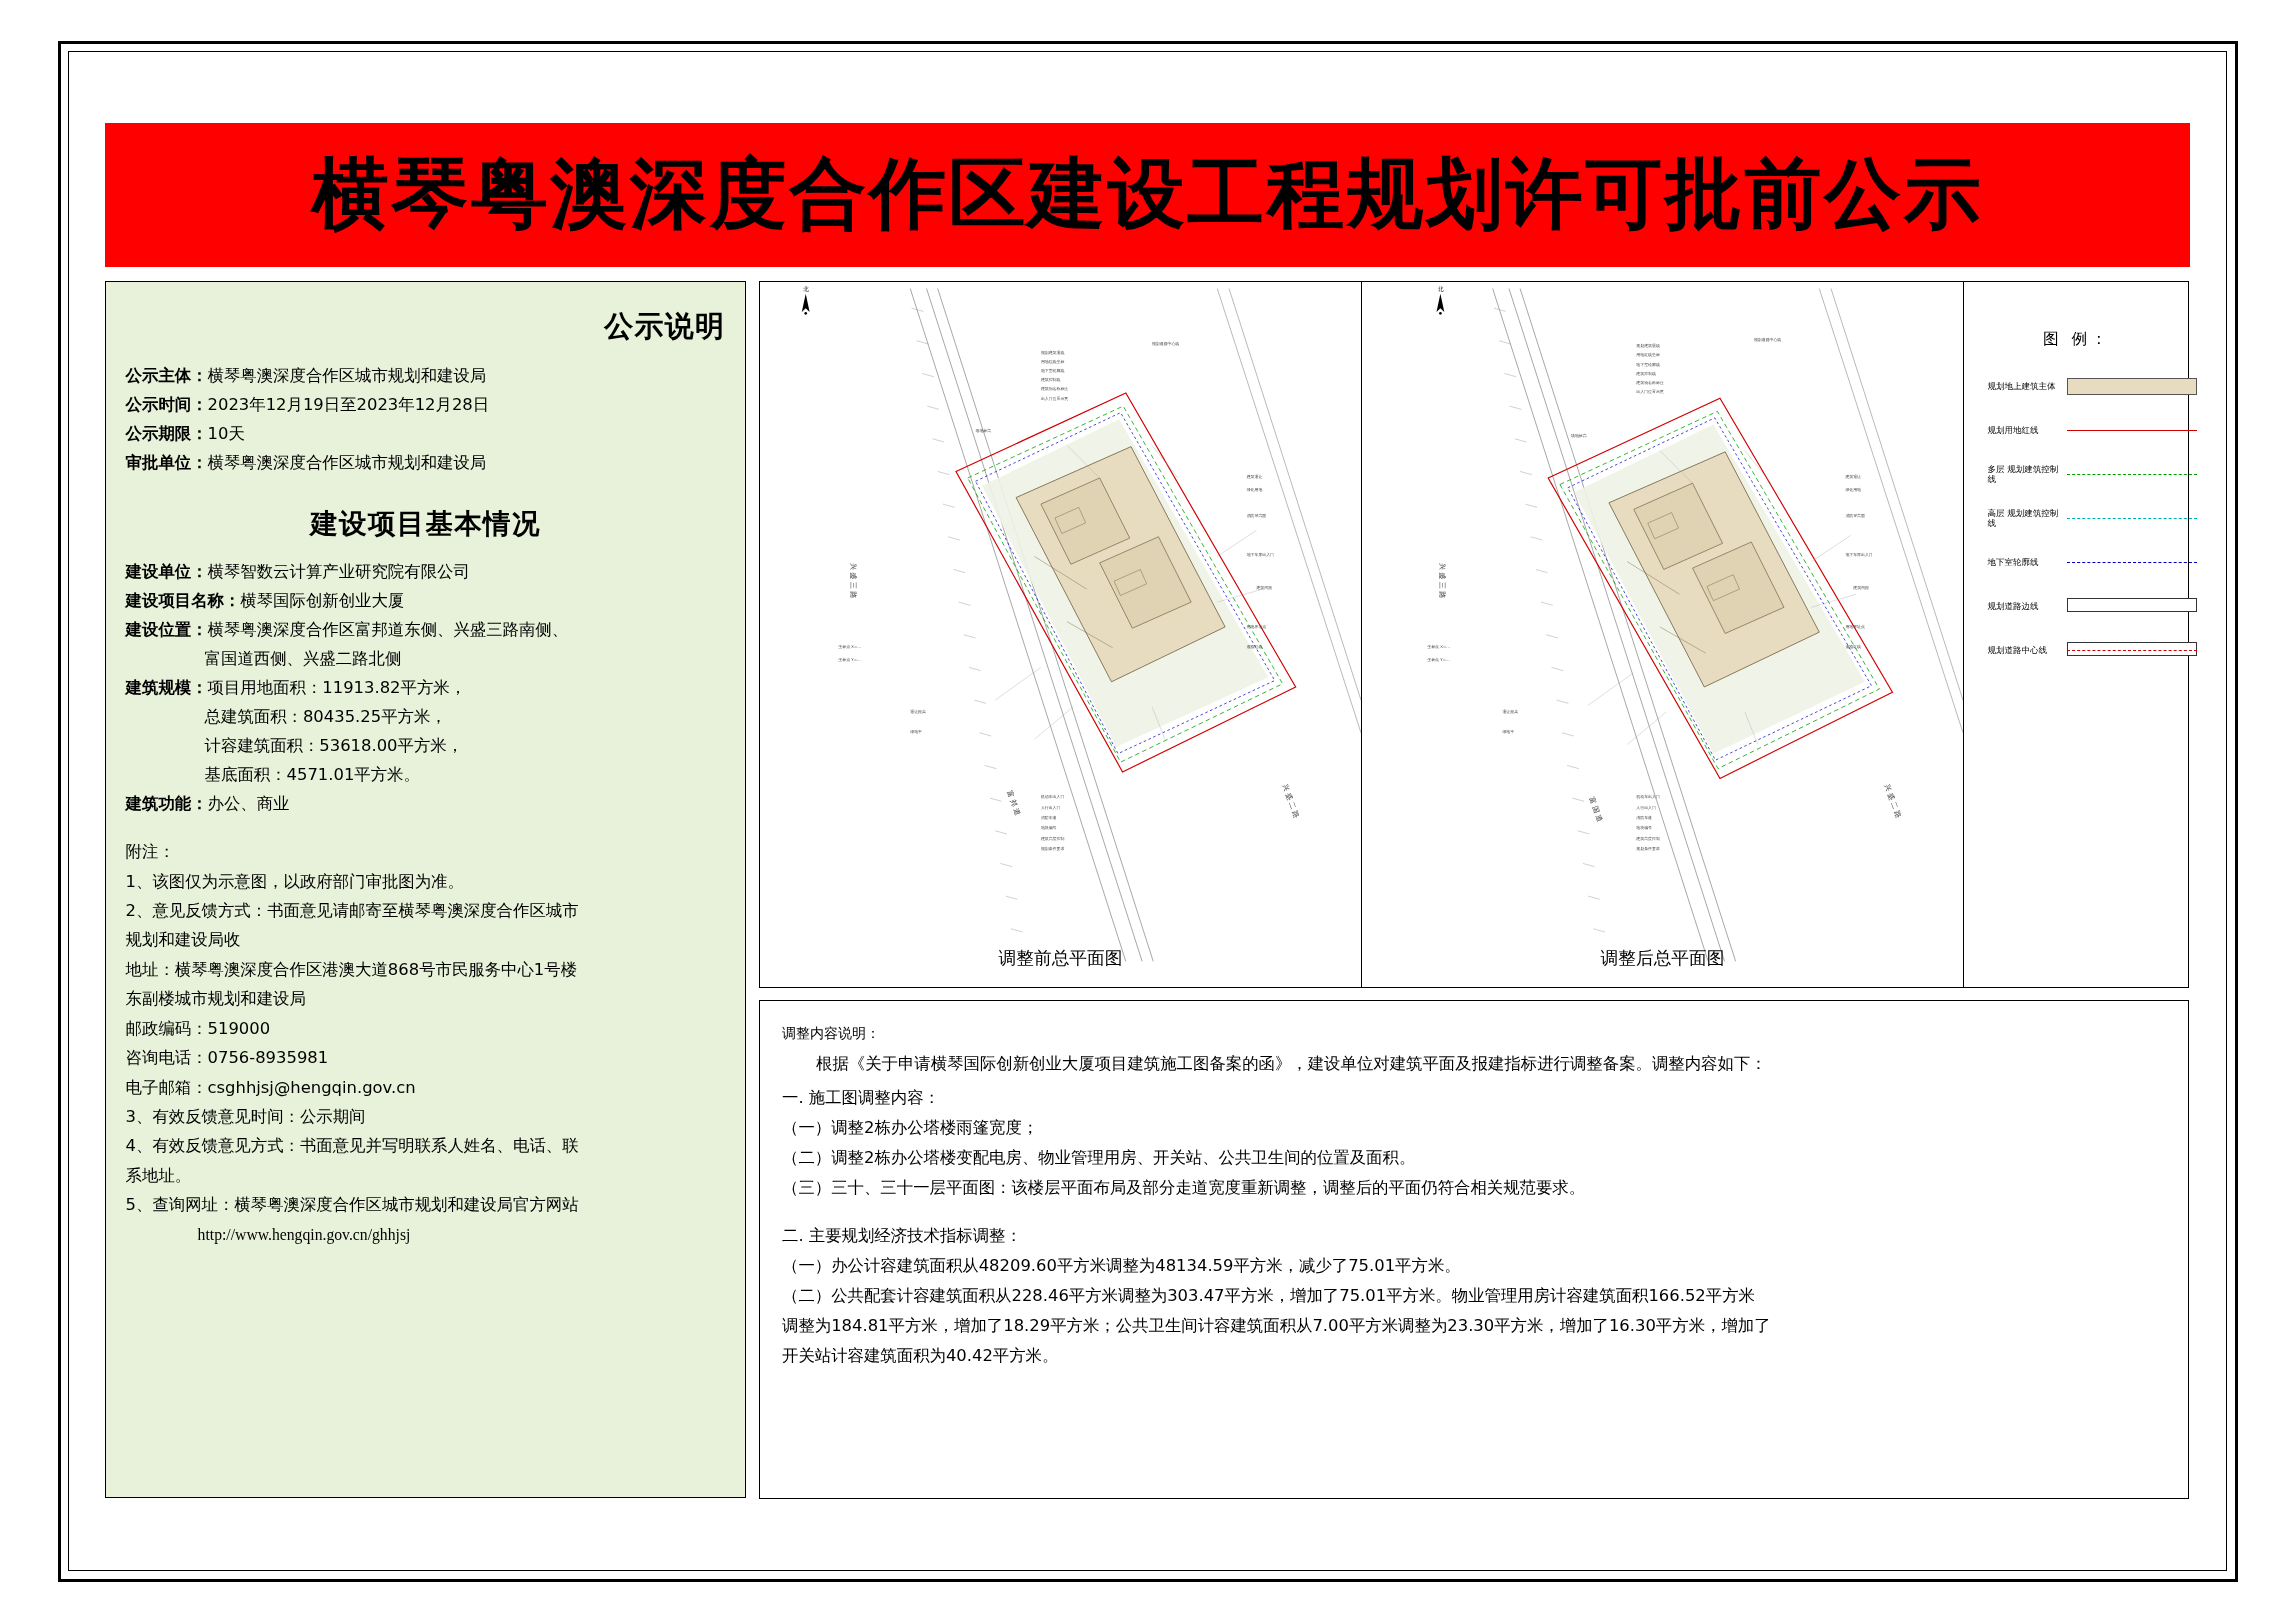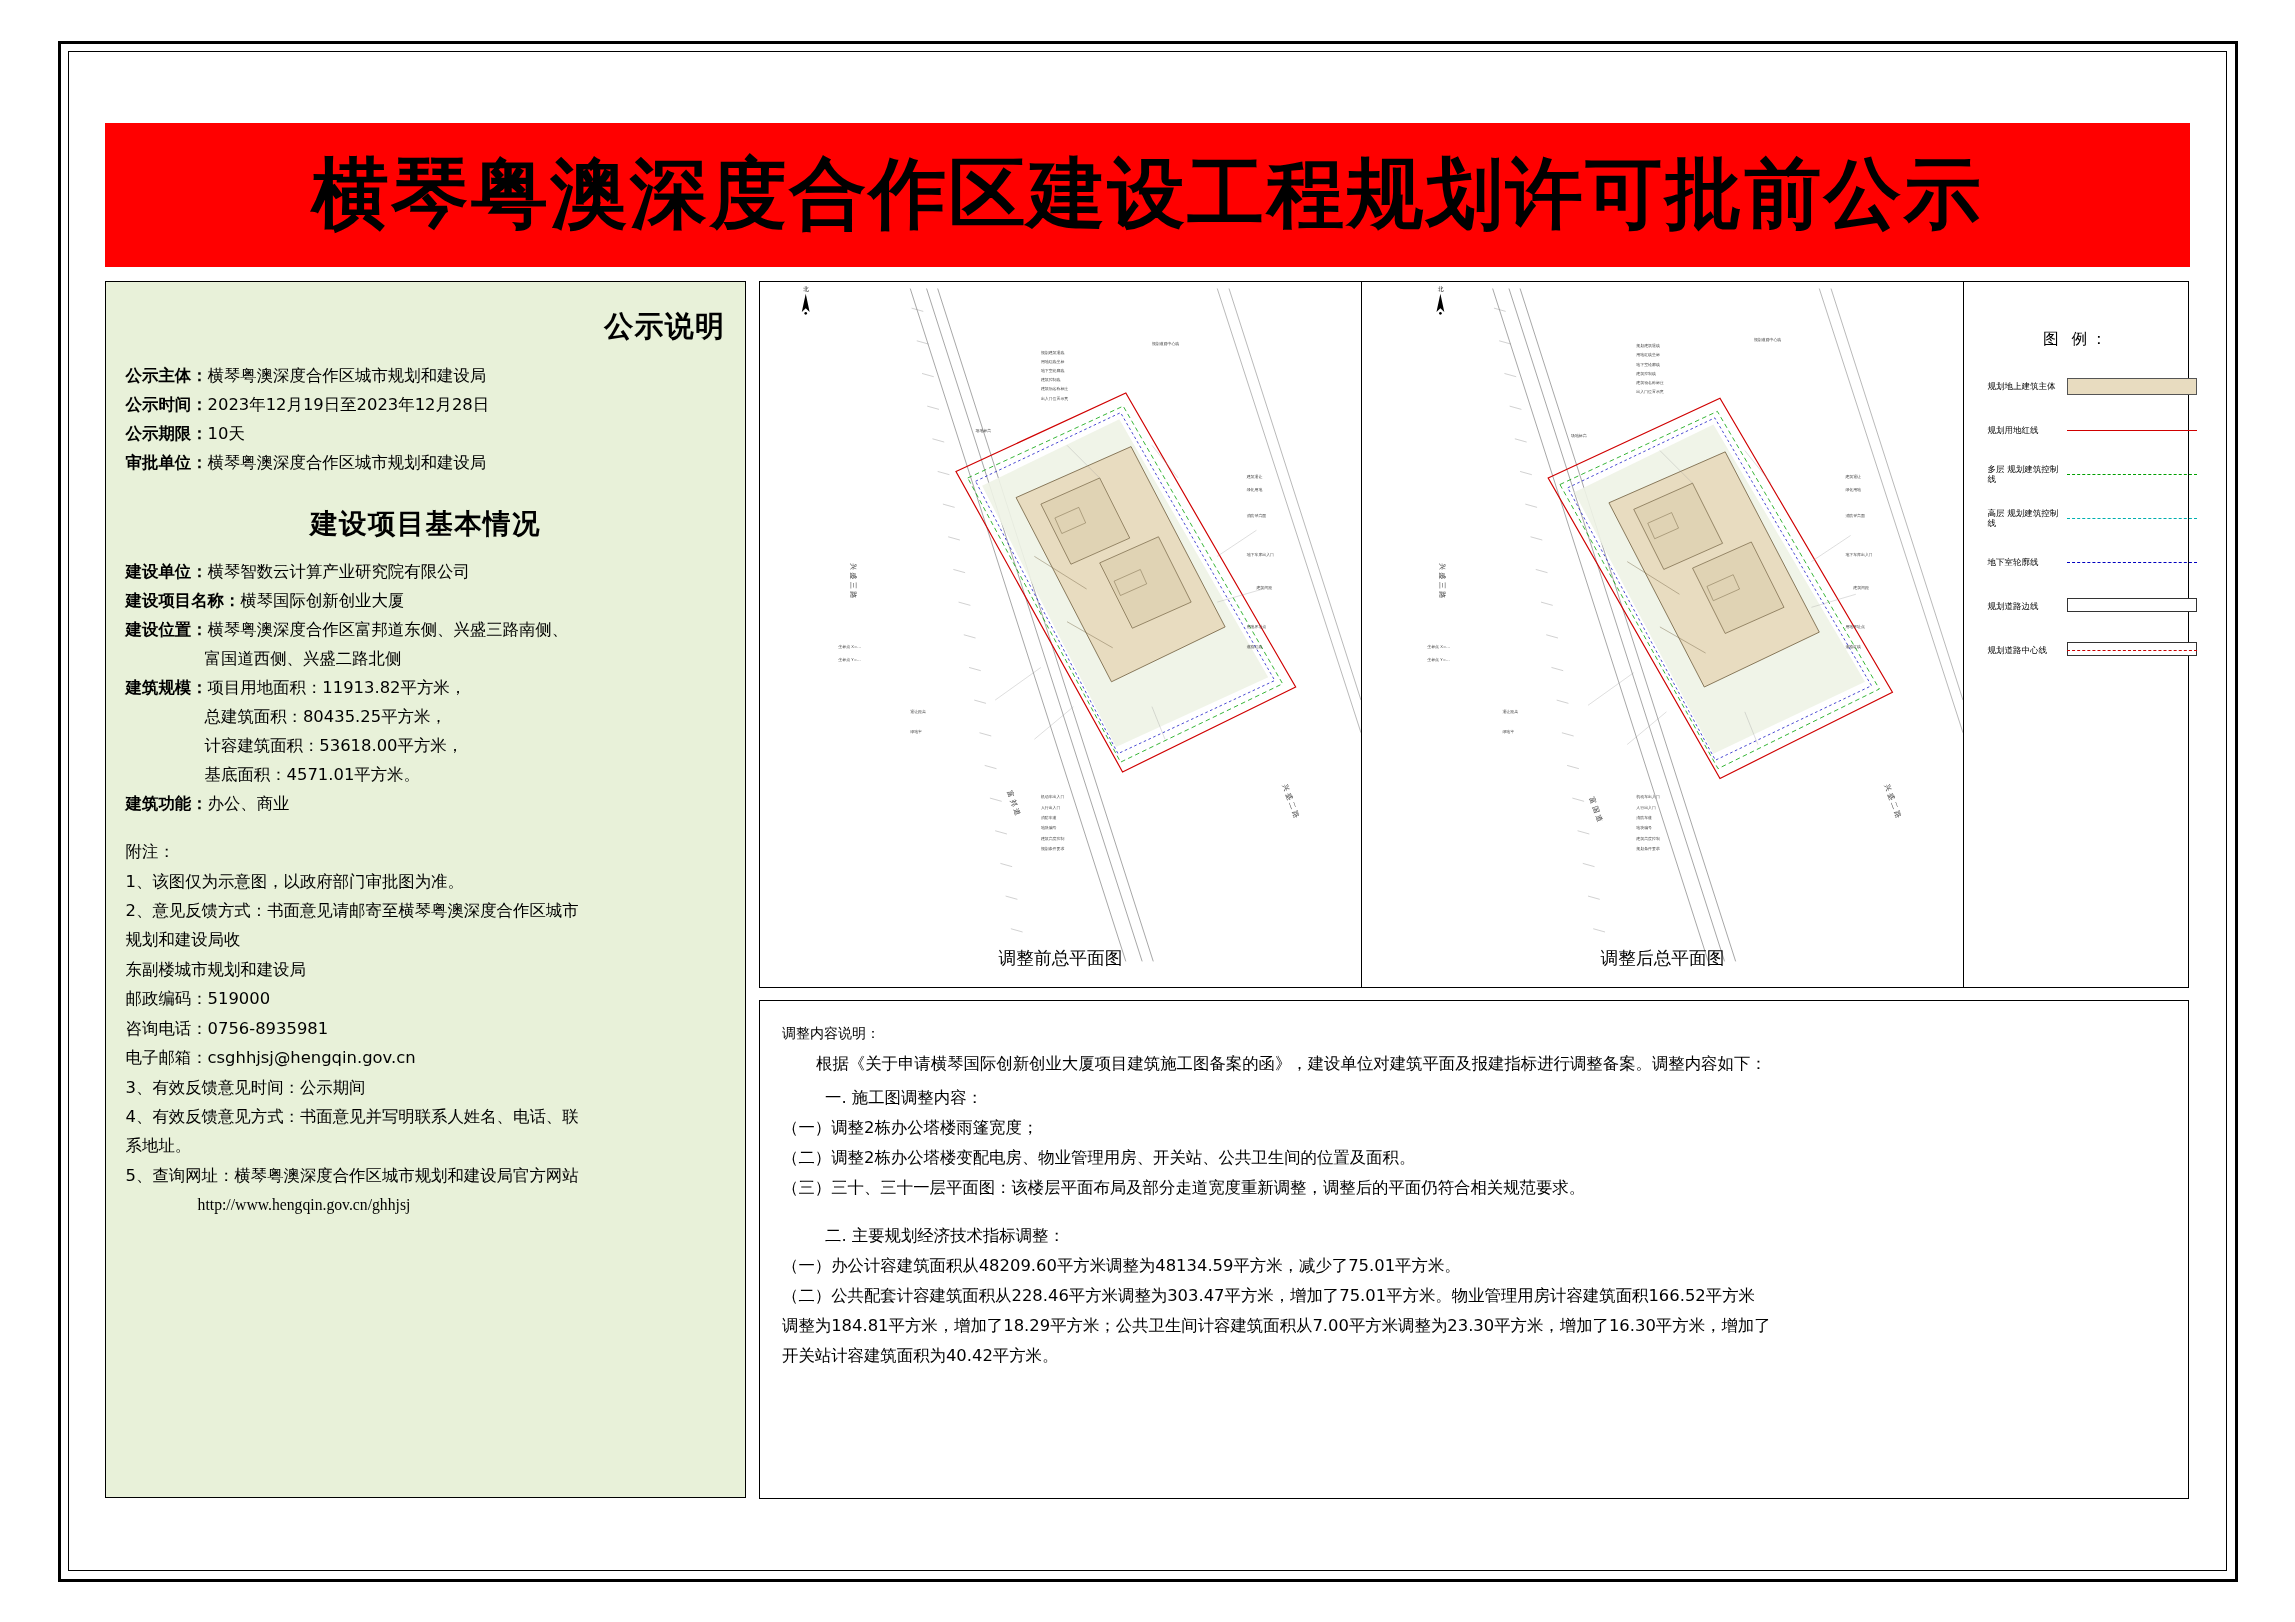--- a/index.html
+++ b/index.html
@@ -233,21 +233,20 @@
   }
   .bottom-block .bt-head {
     font-size: 14px;
     margin-bottom: 1.3px;
   }
   .bottom-block .bt-para {
     text-indent: 34px;
   }
   .bottom-block .bt-sec {
     margin-top: 3.9px;
-    margin-left: 43px;
   }
   .bottom-block .bt-item { }
   .spacer { height: 14.4px; }
 </style>
 </head>
 <body>
 
 <div class="page">
 
   <div class="outer-frame"></div>
@@ -302,20 +301,21 @@
     <div class="kv">
         <span class="k">建筑功能：</span>
         <span class="v">办公、商业</span>
       </div>
 
     <div class="notes">
       <div class="nline">附注：</div>
       <div class="nline">1、该图仅为示意图，以政府部门审批图为准。</div>
       <div class="nline">2、意见反馈方式：书面意见请邮寄至横琴粤澳深度合作区城市</div>
       <div class="nline">规划和建设局收</div>
+      <div class="nline">地址：横琴粤澳深度合作区港澳大道868号市民服务中心1号楼</div>
       <div class="nline">东副楼城市规划和建设局</div>
       <div class="nline">邮政编码：519000</div>
       <div class="nline">咨询电话：0756-8935981</div>
       <div class="nline">电子邮箱：csghhjsj@hengqin.gov.cn</div>
       <div class="nline">3、有效反馈意见时间：公示期间</div>
       <div class="nline">4、有效反馈意见方式：书面意见并写明联系人姓名、电话、联</div>
       <div class="nline">系地址。</div>
       <div class="nline">5、查询网址：横琴粤澳深度合作区城市规划和建设局官方网站</div>
       <div class="url-line">http://www.hengqin.gov.cn/ghhjsj</div>
     </div>

